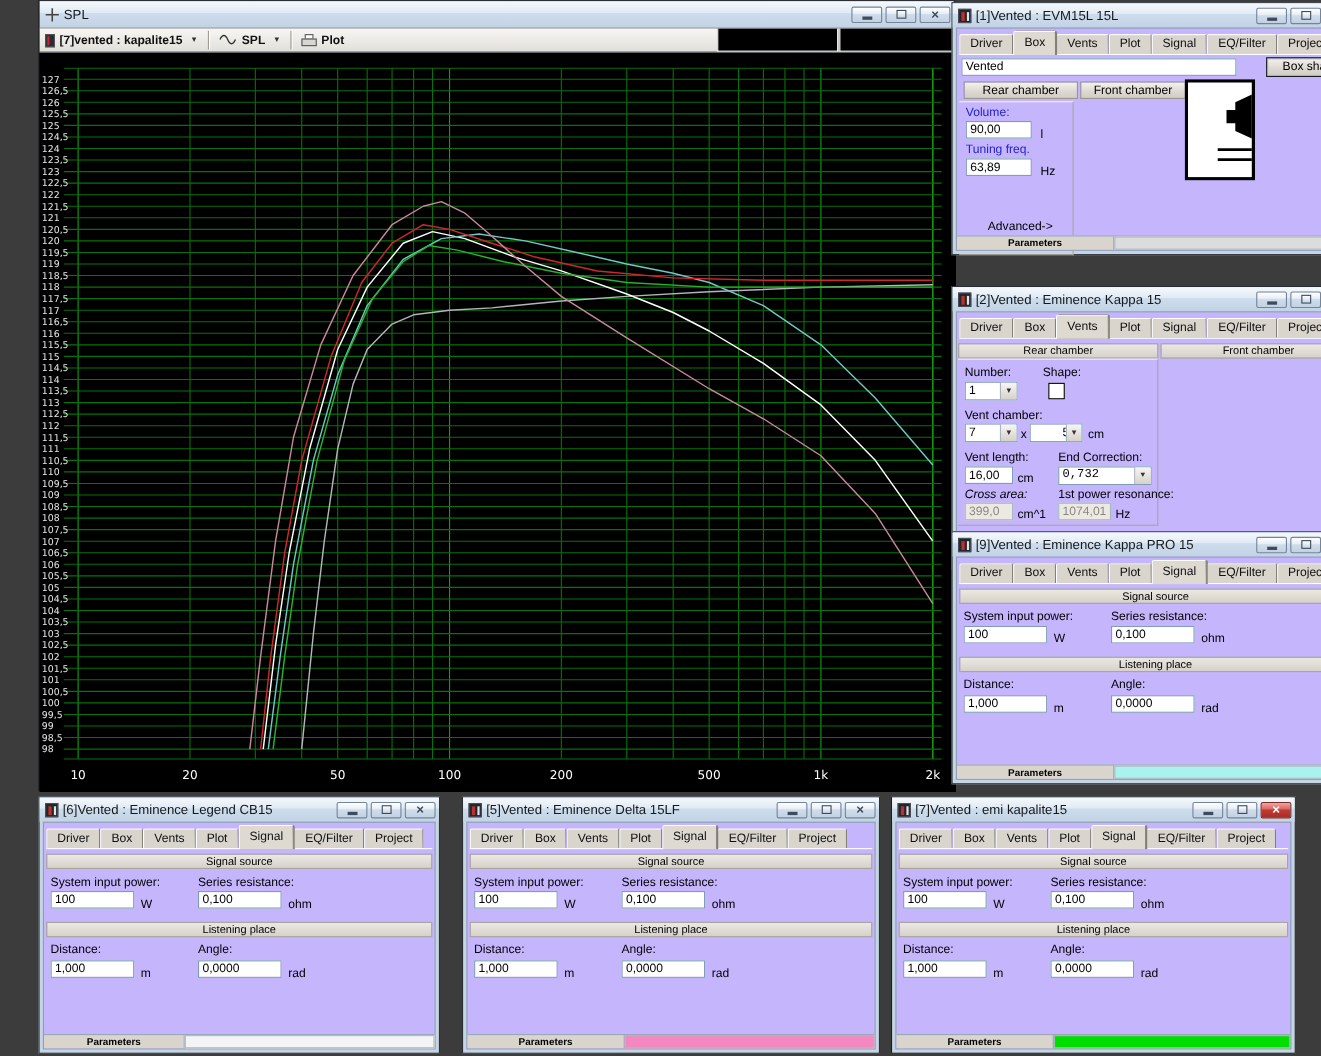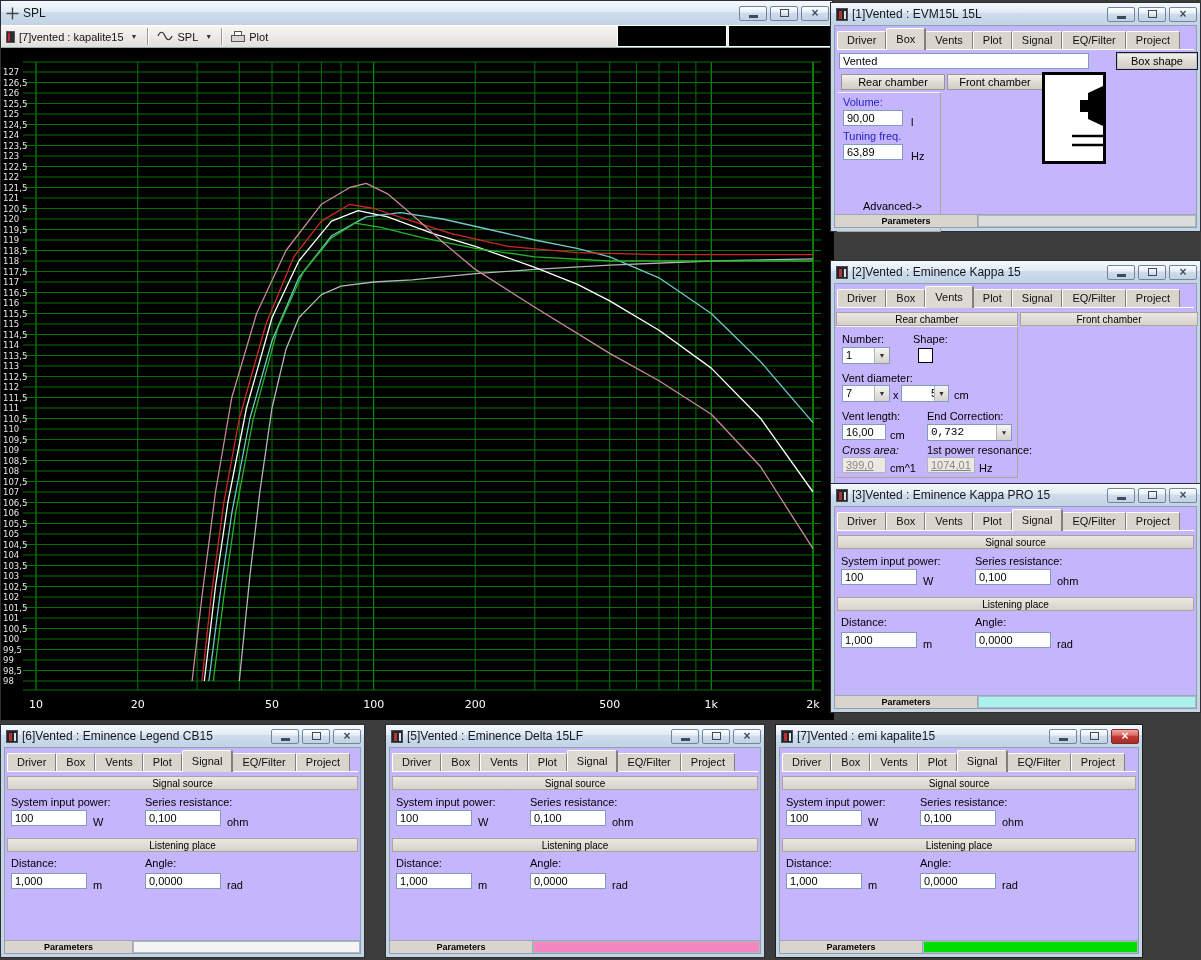--- a/index.html
+++ b/index.html
@@ -2,21 +2,21 @@
 <html><head>
 <meta charset="utf-8">
 <style>
   * { margin:0; padding:0; box-sizing:border-box; }
   html,body { width:1201px; height:960px; }
   body {
     position:relative; background:#3c3c3c; overflow:hidden;
     font-family:"Liberation Sans", sans-serif; font-size:11px; color:#000;
   }
   
-  .win { position:absolute; background:#c6d5e4; border:1px solid #2c3036; }
+  .win { position:absolute; background:#c6d5e4; border:1px solid #2c3036;margin-left:35px; }
   .tbar { height:22px; display:flex; align-items:center; gap:4px; padding:0 3px 0 5px;
           background:linear-gradient(180deg,#f5f9fc 0%,#e0eaf4 45%,#cddded 46%,#c2d3e5 100%); }
   .ticon { width:12px; height:13px; background:#23252d; border:1px solid #4a4e57; position:relative; flex:0 0 auto; }
   .ticon:before { content:""; position:absolute; left:2px; top:2px; width:3px; height:8px; background:#b8332f; }
   .ticon:after  { content:""; position:absolute; left:7px; top:2px; width:2px; height:8px; background:#dfe4ea; }
   .ttl { flex:1; font-size:12px; color:#15181c; white-space:nowrap; overflow:hidden; }
   .capbtns { display:flex; gap:3px; flex:0 0 auto; }
   .cbtn { width:28px; height:15px; border:1px solid #74849a; border-radius:2px;
           background:linear-gradient(#ffffff,#e7eef6 40%,#cfdcea 48%,#c2d2e3);
           display:flex; align-items:center; justify-content:center; }
@@ -34,21 +34,21 @@
   .tab { height:18px; line-height:17px; padding:0 9px; font-size:11px; background:#d9d5cd;
          border:1px solid #fff; border-right-color:#848078; border-bottom:none; position:relative;
          border-radius:2px 2px 0 0; color:#101010; cursor:default; }
   .tab.active { height:22px; line-height:20px; background:#ded9d1; z-index:2;
                 box-shadow:1px 0 0 #848078; margin-bottom:-1px; }
   
   .lbl { position:absolute; font-size:11px; white-space:nowrap; color:#000; }
   .blue { color:#2323c8; }
   .inp { position:absolute; height:16px; background:#fff; border:1px solid #7f9db9;
          font:11px "Liberation Sans", sans-serif; padding:1px 3px; }
-  .inp.dis { background:#ece9e2; color:#8a8781; border-color:#aab6c4;text-decoration:underline; }
+  .inp.dis { background:#ece9e2; color:#8a8781; border-color:#aab6c4; }
   .combo { position:absolute; height:17px; display:flex; border:1px solid #7f9db9; background:#fff; }
   .cval { flex:1; font-size:11px; padding:1px 3px; overflow:hidden; white-space:nowrap; }
   .cdd { width:15px; background:linear-gradient(#f7f6f4,#d6d2ca); border-left:1px solid #aab4c0;
          display:flex; align-items:center; justify-content:center; font-size:7px; color:#333; }
   .btn { position:absolute; background:linear-gradient(#f4f2ee,#dcd8d0 60%,#d2cec6);
          border:1px solid #9a968e; font-size:11px; display:flex; align-items:center; justify-content:center; }
   .btn.def { border:1px solid #1a1a1a; box-shadow:inset 0 0 0 1px #b9c6d4; }
   .ghdr { position:absolute; height:14px; background:linear-gradient(#ebe8e2,#d6d2ca);
           border:1px solid #a9a59d; font-size:10px; display:flex; align-items:center; justify-content:center; }
   .flatbtn { position:absolute; font-size:11px; color:#000; }
@@ -59,21 +59,21 @@
   .params .pr { flex:1; border:1px solid #b0b8c2; }
   .grp { position:absolute; border-right:1px solid #a9a59d; border-bottom:1px solid #a9a59d;
          border-top:1px solid #f4f2ee; }
   .shapebox { position:absolute; width:15px; height:15px; background:#fff; border:1px solid #000; }
   
   #spl { left:0; top:0; width:833px; height:719px; background:#000; border:1px solid #2c3036; }
   #spl .tbar { height:24px; }
   #spl-toolbar { position:absolute; left:0; top:24px; width:100%; height:23px;
                  background:linear-gradient(#f7f6f3,#e2dfda); border-top:1px solid #fff;
                  border-bottom:1px solid #9a9archived?; display:flex; align-items:center; }
-  #spl-toolbar { border-bottom:1px solid #9aa; }
+  #spl-toolbar { border-bottom:1px solid #9aa;font-weight:bold; }
   .tsep { width:1px; height:17px; background:#9e9a92; margin:0 4px; box-shadow:1px 0 0 #fff; }
   .tbtn { display:flex; align-items:center; gap:4px; padding:0 5px; height:20px; font-size:11px; color:#111; }
   .dd { font-size:7px; color:#333; margin-left:3px; }
   .doc-ic { width:9px; height:12px; background:#2a2c34; border:1px solid #555; position:relative; }
   .doc-ic:before { content:""; position:absolute; left:1px; top:1px; width:2px; height:8px; background:#c23; }
   .blackpanel { position:absolute; top:25px; height:21px; background:#000; border:1px solid #fff; border-top:none; }
   #plot-area { position:absolute; left:0; top:47px; width:833px; height:672px; background:#000; }
   svg text { font-family:"DejaVu Sans", sans-serif; }
   
   .prn { position:relative; width:14px; height:12px; }
@@ -378,21 +378,21 @@
     <span class="ghdr" style="left:1px; top:28px; width:182px;">Rear chamber</span>
     <span class="ghdr" style="left:185px; top:28px; width:178px;">Front chamber</span>
     <div class="grp" style="left:1px; top:42px; width:182px; height:152px;"></div>
     <span class="lbl" style="left:7px; top:49px;">Number:</span>
     <span class="combo" style="left:7px; top:63px; width:48px;">
       <span class="cval">1</span>
         <span class="cdd">▼</span>
     </span>
     <span class="lbl" style="left:78px; top:49px;">Shape:</span>
     <span class="shapebox" style="left:83px; top:64px;"></span>
-    <span class="lbl" style="left:7px; top:88px;">Vent diameter:</span>
+    <span class="lbl" style="left:7px; top:88px;">Vent chamber:</span>
     <span class="combo" style="left:7px; top:101px; width:48px;">
       <span class="cval">7</span>
         <span class="cdd">▼</span>
     </span>
     <span class="lbl" style="left:58px; top:105px;">x</span>
     <span class="combo" style="left:66px; top:101px; width:48px;padding-left:26px;">
       <span class="cval">57</span>
         <span class="cdd">▼</span>
     </span>
     <span class="lbl" style="left:119px; top:105px;">cm</span>
@@ -413,21 +413,21 @@
     <div class="params">
       <span class="pl">Parameters</span>
       <span class="pr" style="background: rgb(232, 20, 20);"></span>
     </div>
   </div>
 </div>
 
 <div class="win" style="left:830px; top:483px; width:371px; height:230px;">
   <div class="tbar">
     <span class="ticon"></span>
-    <span class="ttl">[3]Vented : Eminence Kappa PRO 15</span>
+    <span class="ttl">[9]Vented : Eminence Kappa PRO 15</span>
     <span class="capbtns">
       <span class="cbtn">
           <span class="g-min"></span>
         </span>
       <span class="cbtn">
           <span class="g-max"></span>
         </span>
       <span class="cbtn">
           <span class="g-x">×</span>
         </span>

